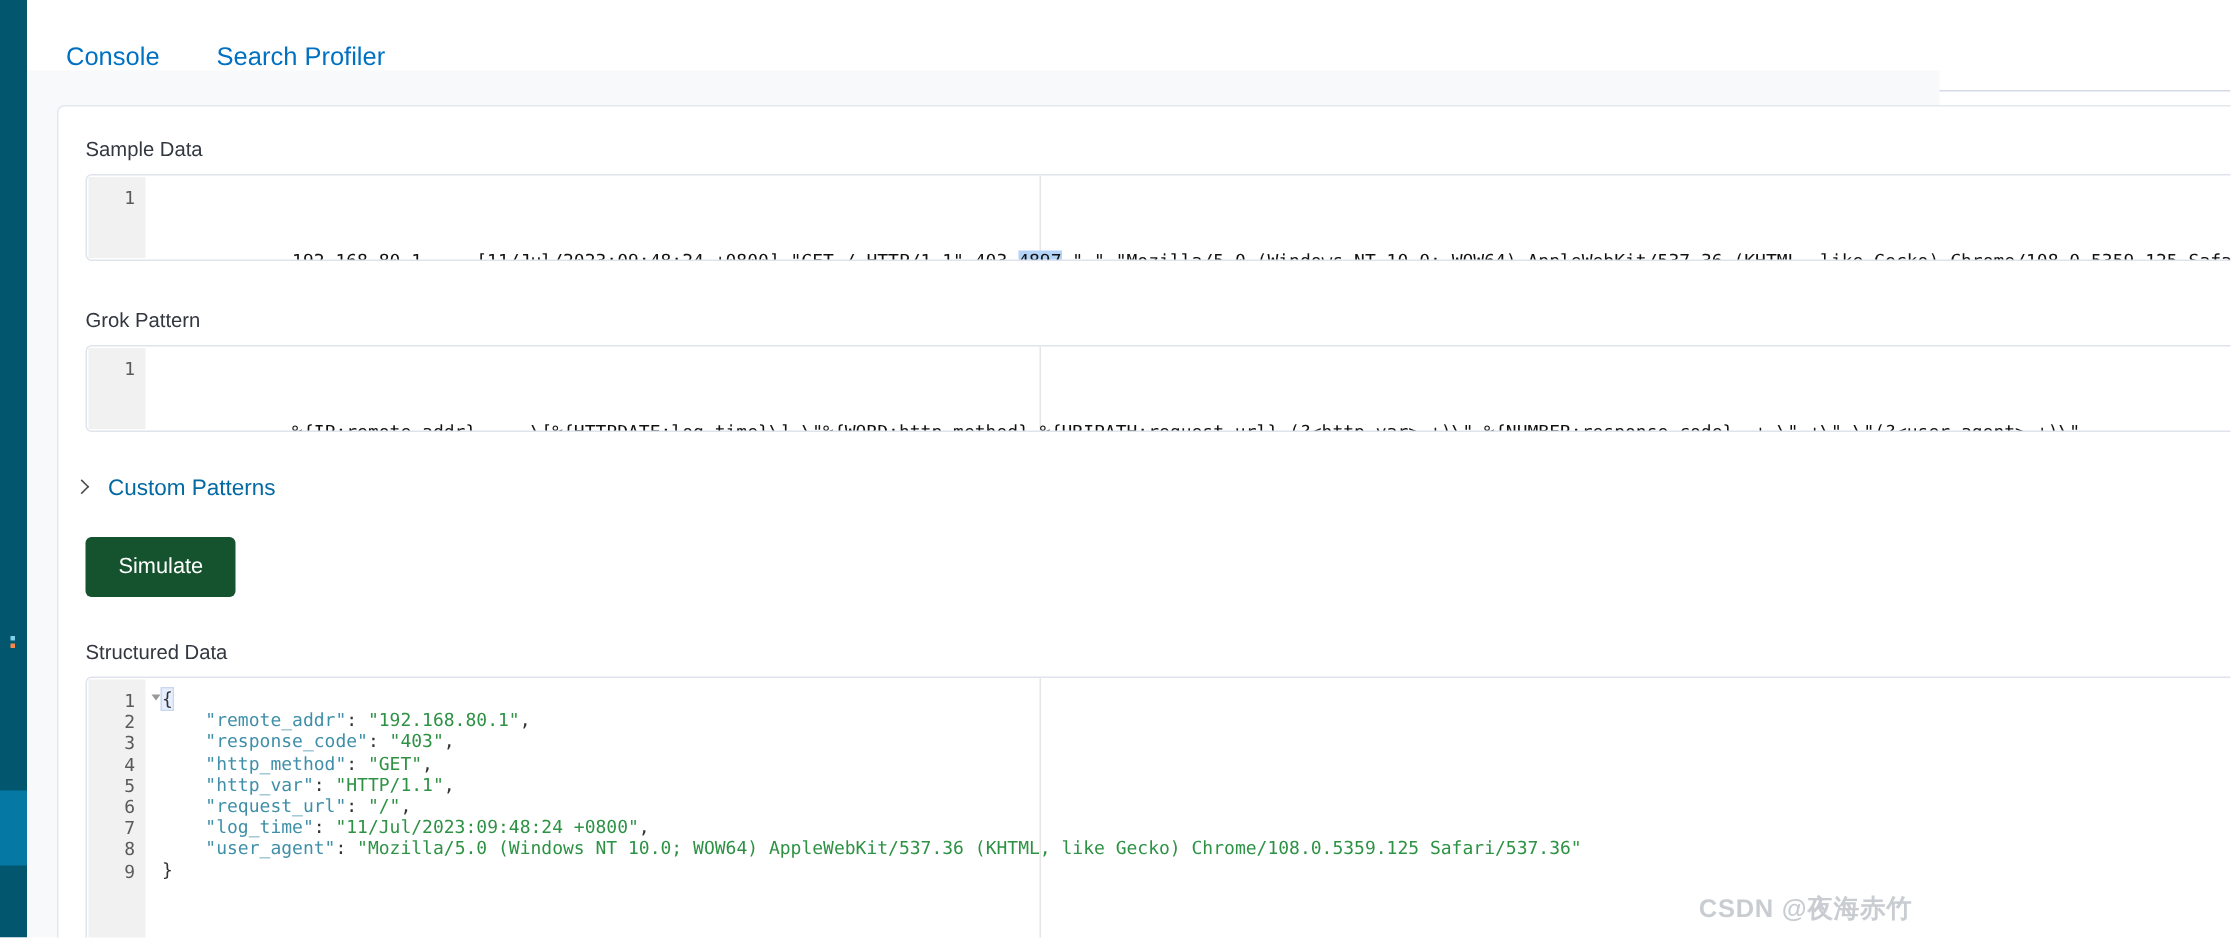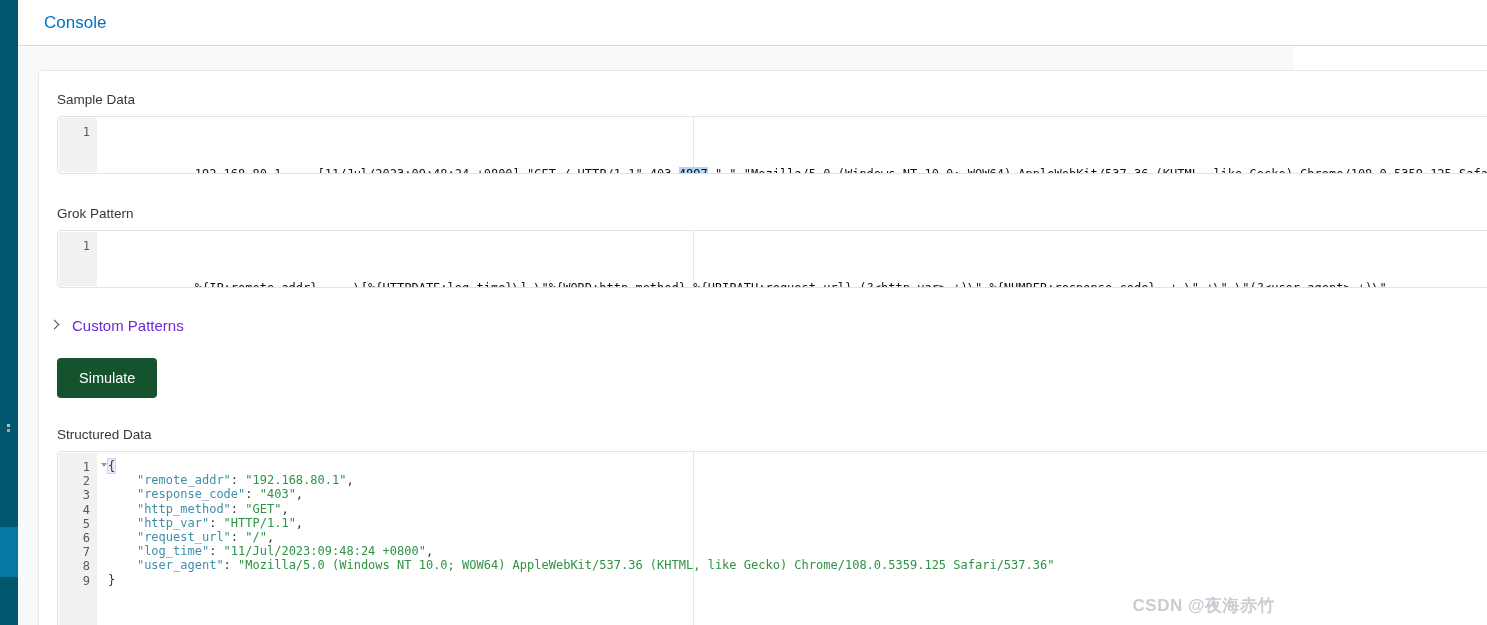--- a/index.html
+++ b/index.html
@@ -32,21 +32,21 @@
     position: absolute;
     left: 7px; top: 424px;
     width: 4px; height: 14px;
   }
   .rail-dot { width: 3px; height: 3px; background: #7fd0e8; margin-bottom: 2px; }
   .rail-dot.orange { background: #f98a4b; }
 
   
   .tabstrip {
     position: absolute;
-    left: 18px; top: 0;
+    left: 18px; top: 15px;
     width: 1469px; height: 46px;
     background: #ffffff;
     border-bottom: 1px solid #d3dae6;
     box-sizing: border-box;
   }
   .tabs {
     position: absolute;
     left: 26px; top: 0;
     height: 46px;
     display: flex;
@@ -183,21 +183,21 @@
     content: "";
     position: absolute;
     left: 2px; top: 1px;
     width: 6px; height: 6px;
     border-right: 1.6px solid #4a4a4a;
     border-top: 1.6px solid #4a4a4a;
     transform: rotate(45deg);
   }
   .accordion-label {
     font-size: 15px;
-    color: #6d28d9;
+    color: #0369a1;
   }
 
   
   .btn-primary {
     background: #14532d;
     color: #ffffff;
     border: none;
     border-radius: 4px;
     font-size: 14.5px;
     font-family: "Liberation Sans", sans-serif;
@@ -227,20 +227,23 @@
     <div class="rail-dot"></div>
     <div class="rail-dot orange"></div>
   </div>
 </div>
 <div class="rail-active"></div>
 
 <div class="tabstrip">
   <div class="tabs">
     <div class="tab">
       <span>Console</span>
+    </div>
+    <div class="tab">
+      <span>Search Profiler</span>
     </div>
   </div>
 </div>
 
 <div class="page">
   <div class="content-panel">
 
     <div class="section" style="padding-top:21px;">
       <div class="field-label">Sample Data</div>
 

